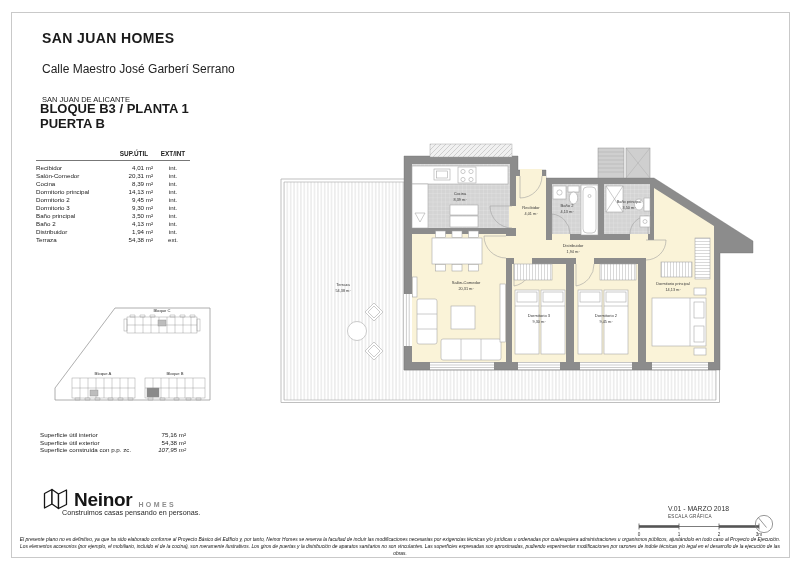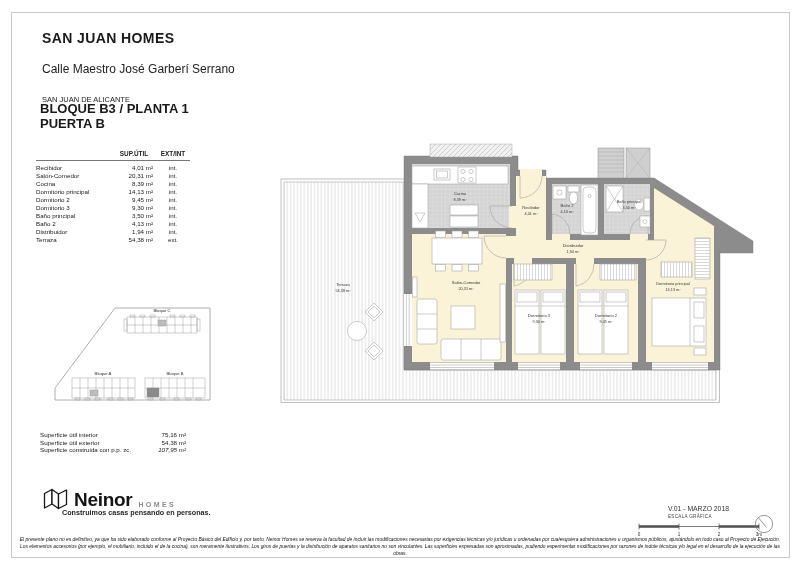--- a/index.html
+++ b/index.html
@@ -23,21 +23,21 @@
   .tbl-rule{border-bottom:.75px solid #777;margin:1px 0 3px 0;}
   
   .summary{left:40px;top:431px;width:146px;font-size:6.2px;line-height:7.7px;}
   .srow{display:grid;grid-template-columns:106px 40px;}
   .srow .sv{text-align:right;}
   .srow:last-child .sv{font-style:italic;}
   
   .logo-row{left:42px;top:485px;height:26px;display:flex;align-items:flex-end;}
   .logo-word{font-size:19px;font-weight:bold;color:#151515;letter-spacing:-.3px;line-height:22px;margin-left:5px;}
   .logo-homes{font-size:7px;letter-spacing:2.4px;color:#8d8d8d;margin:0 0 3px 6px;font-weight:bold;}
-  .tagline{left:62px;top:508px;font-size:7.2px;font-weight:bold;color:#262626;}
+  .tagline{left:62px;top:508px;font-size:7.2px;font-weight:normal;color:#262626;}
   .ver{left:668px;top:505px;font-size:6.8px;color:#333;}
   .escala{left:668px;top:514px;font-size:4.6px;letter-spacing:.3px;color:#444;}
   .disclaimer{left:18px;top:537px;width:764px;text-align:center;font-size:4.9px;
               line-height:6.8px;font-style:italic;color:#111;}
   svg text{font-family:"Liberation Sans","DejaVu Sans",sans-serif;}
 </style>
 </head>
 <body>
 
 <div class="abs frame"></div>

